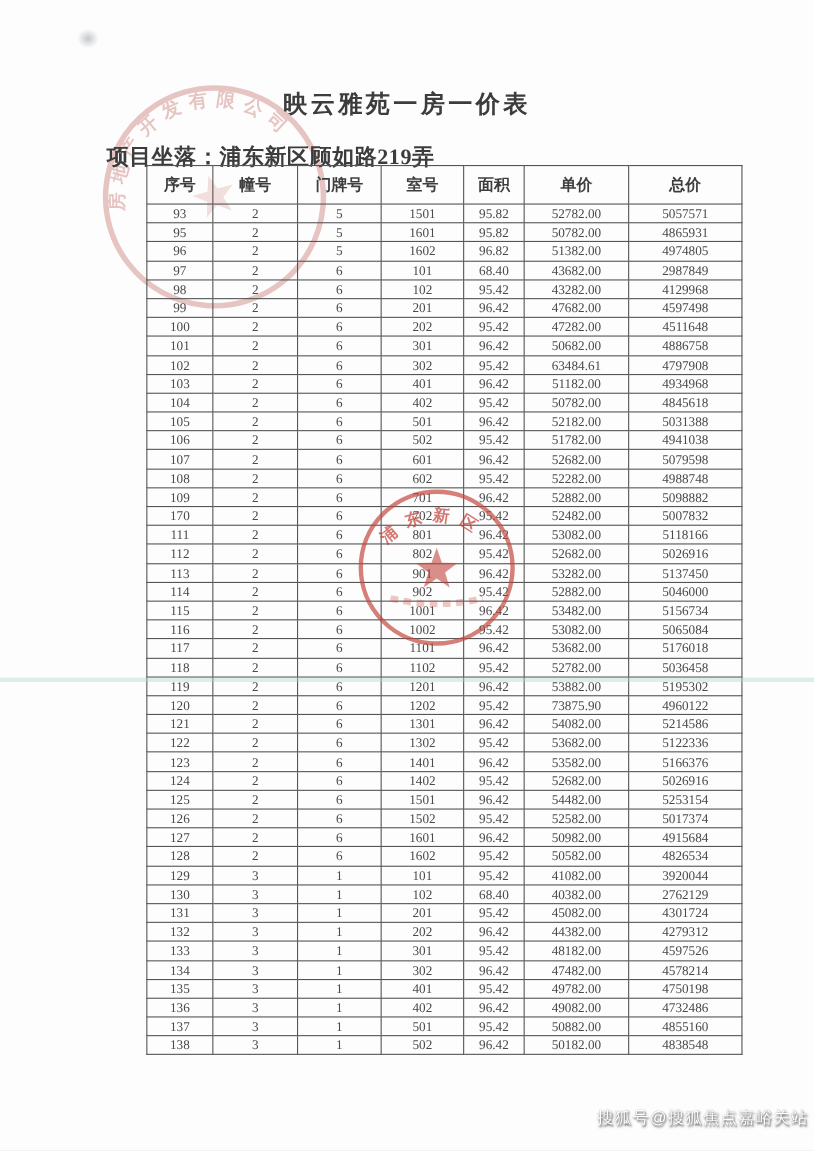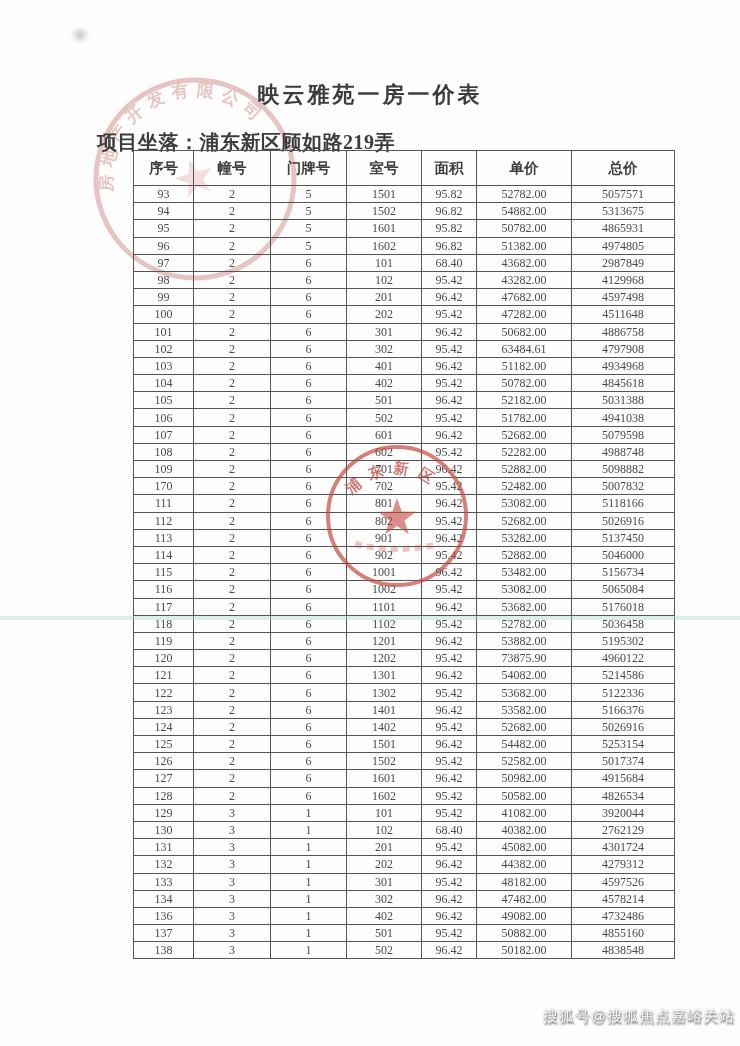--- a/index.html
+++ b/index.html
@@ -97,29 +97,20 @@
         <tr>
           <td>93</td>
           <td>2</td>
           <td>5</td>
           <td>1501</td>
           <td>95.82</td>
           <td>52782.00</td>
           <td>5057571</td>
         </tr>
         <tr>
-          <td>94</td>
-          <td>2</td>
-          <td>5</td>
-          <td>1502</td>
-          <td>96.82</td>
-          <td>54882.00</td>
-          <td>5313675</td>
-        </tr>
-        <tr>
           <td>95</td>
           <td>2</td>
           <td>5</td>
           <td>1601</td>
           <td>95.82</td>
           <td>50782.00</td>
           <td>4865931</td>
         </tr>
         <tr>
           <td>96</td>
@@ -464,20 +455,29 @@
           <td>4597526</td>
         </tr>
         <tr>
           <td>134</td>
           <td>3</td>
           <td>1</td>
           <td>302</td>
           <td>96.42</td>
           <td>47482.00</td>
           <td>4578214</td>
+        </tr>
+        <tr>
+          <td>135</td>
+          <td>3</td>
+          <td>1</td>
+          <td>401</td>
+          <td>95.42</td>
+          <td>49782.00</td>
+          <td>4750198</td>
         </tr>
         <tr>
           <td>136</td>
           <td>3</td>
           <td>1</td>
           <td>402</td>
           <td>96.42</td>
           <td>49082.00</td>
           <td>4732486</td>
         </tr>

